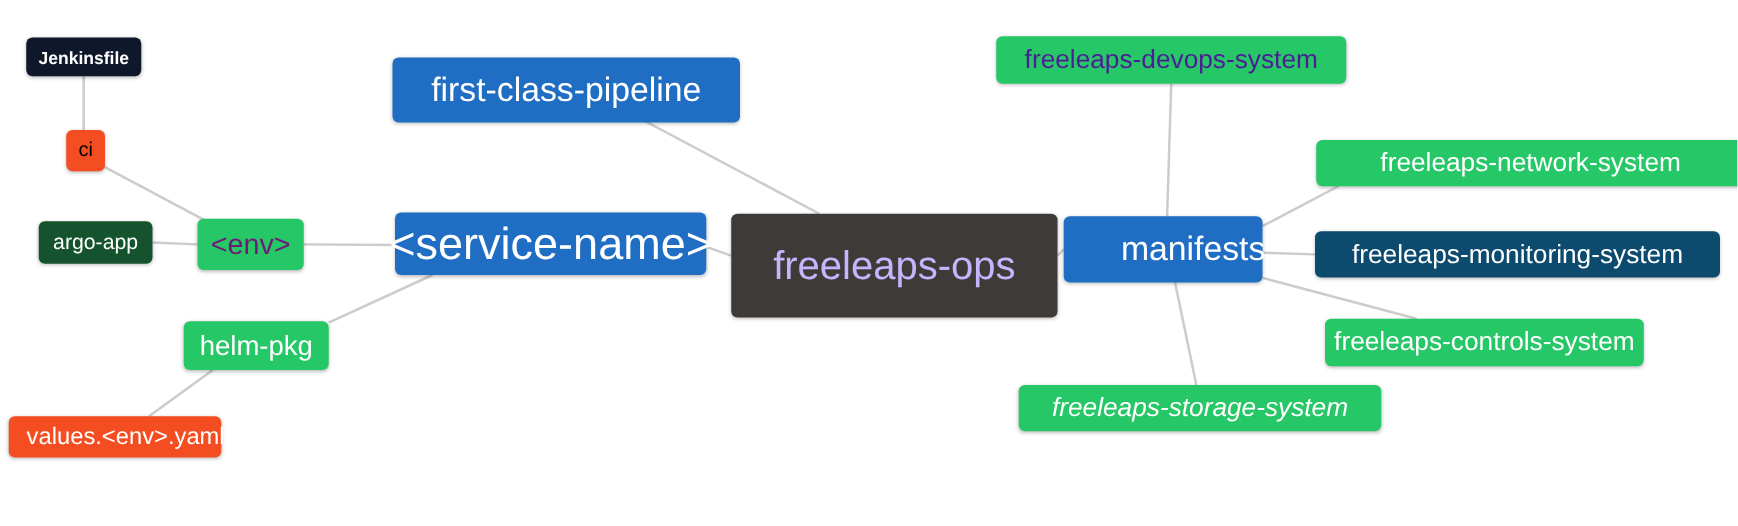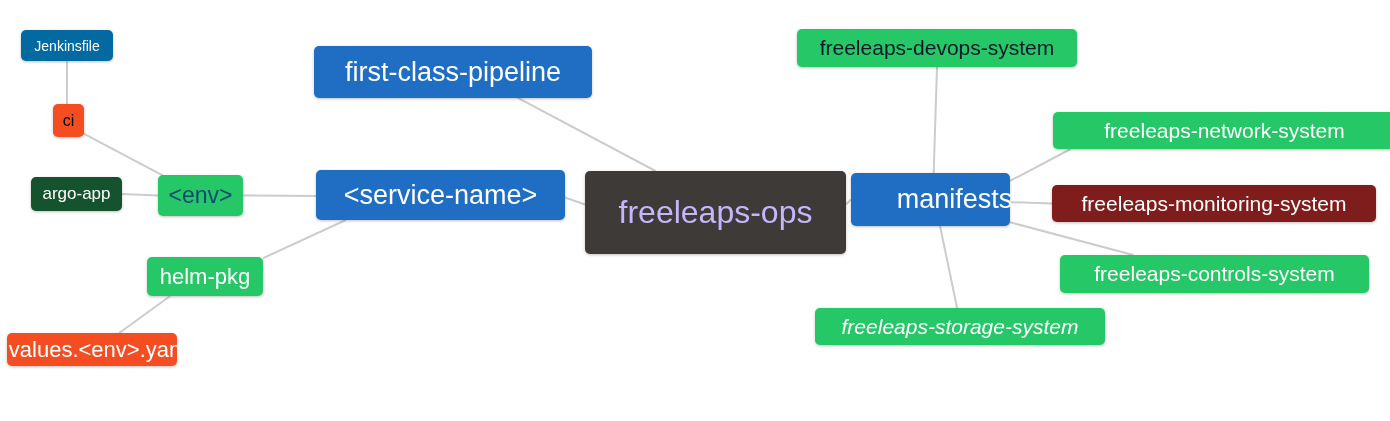--- a/index.html
+++ b/index.html
@@ -54,59 +54,59 @@
       <line x1="497.48" y1="87" x2="655.47" y2="171" class="edge" stroke="#cccccc"></line>
       <line x1="565" y1="197.5" x2="585" y2="204.5" class="edge" stroke="#cccccc"></line>
       <line x1="846" y1="204.5" x2="851" y2="199.5" class="edge" stroke="#cccccc"></line>
       <line x1="933.6800000000001" y1="173" x2="937" y2="67" class="edge" stroke="#cccccc"></line>
       <line x1="1010" y1="180.95" x2="1070.7" y2="149" class="edge" stroke="#cccccc"></line>
       <line x1="1010" y1="202.15" x2="1052" y2="203.5" class="edge" stroke="#cccccc"></line>
       <line x1="1010" y1="222.29" x2="1133.25" y2="255" class="edge" stroke="#cccccc"></line>
       <line x1="940.04" y1="226" x2="957.1" y2="308" class="edge" stroke="#cccccc"></line>
     </svg>
   <div id="node-layer">
-      <div class="node" style="left: 21px; top: 30px; width: 92px; height: 31px; background: #0369a1; font-size: 14px; color: rgb(255, 255, 255);">
+      <div class="node" style="left: 21px; top: 30px; width: 92px; height: 31px; background: #0f172a; font-size: 14px; color: rgb(255, 255, 255); font-weight: bold;">
         <span>Jenkinsfile</span>
       </div>
       <div class="node" style="left: 53px; top: 104px; width: 31px; height: 33px; background: rgb(244, 77, 34); font-size: 16px; color: #000000;">
         <span>ci</span>
       </div>
       <div class="node" style="left: 31px; top: 177px; width: 91px; height: 34px; background: #14532d; font-size: 17px; color: rgb(255, 255, 255);">
         <span>argo-app</span>
       </div>
-      <div class="node" style="left: 158px; top: 175px; width: 85px; height: 41px; background: rgb(38, 199, 103); font-size: 23px; color: #0c4a6e;">
+      <div class="node" style="left: 158px; top: 175px; width: 85px; height: 41px; background: rgb(38, 199, 103); font-size: 23px; color: #701a75;">
         <span>&lt;env&gt;</span>
       </div>
       <div class="node" style="left: 147px; top: 257px; width: 116px; height: 39px; background: rgb(38, 199, 103); font-size: 22px; color: rgb(255, 255, 255);">
         <span>helm-pkg</span>
       </div>
-      <div class="node" style="left: 7px; top: 333px; width: 170px; height: 33px; background: rgb(244, 77, 34); font-size: 22px; color: rgb(255, 255, 255); padding-left: 17px;">
+      <div class="node" style="left: 7px; top: 333px; width: 170px; height: 33px; background: rgb(244, 77, 34); font-size: 19px; color: rgb(255, 255, 255); padding-left: 17px;">
         <span>values.&lt;env&gt;.yaml</span>
       </div>
       <div class="node" style="left: 314px; top: 46px; width: 278px; height: 52px; background: rgb(31, 110, 195); font-size: 27px; color: rgb(255, 255, 255);">
         <span>first-class-pipeline</span>
       </div>
-      <div class="node" style="left: 316px; top: 170px; width: 249px; height: 50px; background: rgb(31, 110, 195); font-size: 27px; color: rgb(255, 255, 255);">
+      <div class="node" style="left: 316px; top: 170px; width: 249px; height: 50px; background: rgb(31, 110, 195); font-size: 36px; color: rgb(255, 255, 255);">
         <span>&lt;service-name&gt;</span>
       </div>
       <div class="node" style="left: 585px; top: 171px; width: 261px; height: 83px; background: rgb(61, 58, 55); font-size: 32px; color: #c4b5fd;">
         <span>freeleaps-ops</span>
       </div>
       <div class="node" style="left: 851px; top: 173px; width: 159px; height: 53px; background: rgb(31, 110, 195); font-size: 27px; color: rgb(255, 255, 255); padding-left: 48px;">
         <span>manifests</span>
       </div>
-      <div class="node" style="left: 797px; top: 29px; width: 280px; height: 38px; background: rgb(38, 199, 103); font-size: 21px; color: #0f172a;">
+      <div class="node" style="left: 797px; top: 29px; width: 280px; height: 38px; background: rgb(38, 199, 103); font-size: 21px; color: #4c1d95;">
         <span>freeleaps-devops-system</span>
       </div>
       <div class="node" style="left: 1053px; top: 112px; width: 343px; height: 37px; background: rgb(38, 199, 103); font-size: 21px; color: rgb(255, 255, 255);">
         <span>freeleaps-network-system</span>
       </div>
-      <div class="node" style="left: 1052px; top: 185px; width: 324px; height: 37px; background: #7f1d1d; font-size: 21px; color: rgb(255, 255, 255);">
+      <div class="node" style="left: 1052px; top: 185px; width: 324px; height: 37px; background: #0c4a6e; font-size: 21px; color: rgb(255, 255, 255);">
         <span>freeleaps-monitoring-system</span>
       </div>
-      <div class="node" style="left: 1060px; top: 255px; width: 309px; height: 38px; background: rgb(38, 199, 103); font-size: 21px; color: rgb(255, 255, 255);">
+      <div class="node" style="left: 1060px; top: 255px; width: 255px; height: 38px; background: rgb(38, 199, 103); font-size: 21px; color: rgb(255, 255, 255);">
         <span>freeleaps-controls-system</span>
       </div>
       <div class="node" style="left: 815px; top: 308px; width: 290px; height: 37px; background: rgb(38, 199, 103); font-size: 21px; color: rgb(255, 255, 255); font-style: italic;">
         <span>freeleaps-storage-system</span>
       </div>
     </div>
 </div>
 
 </body></html>

